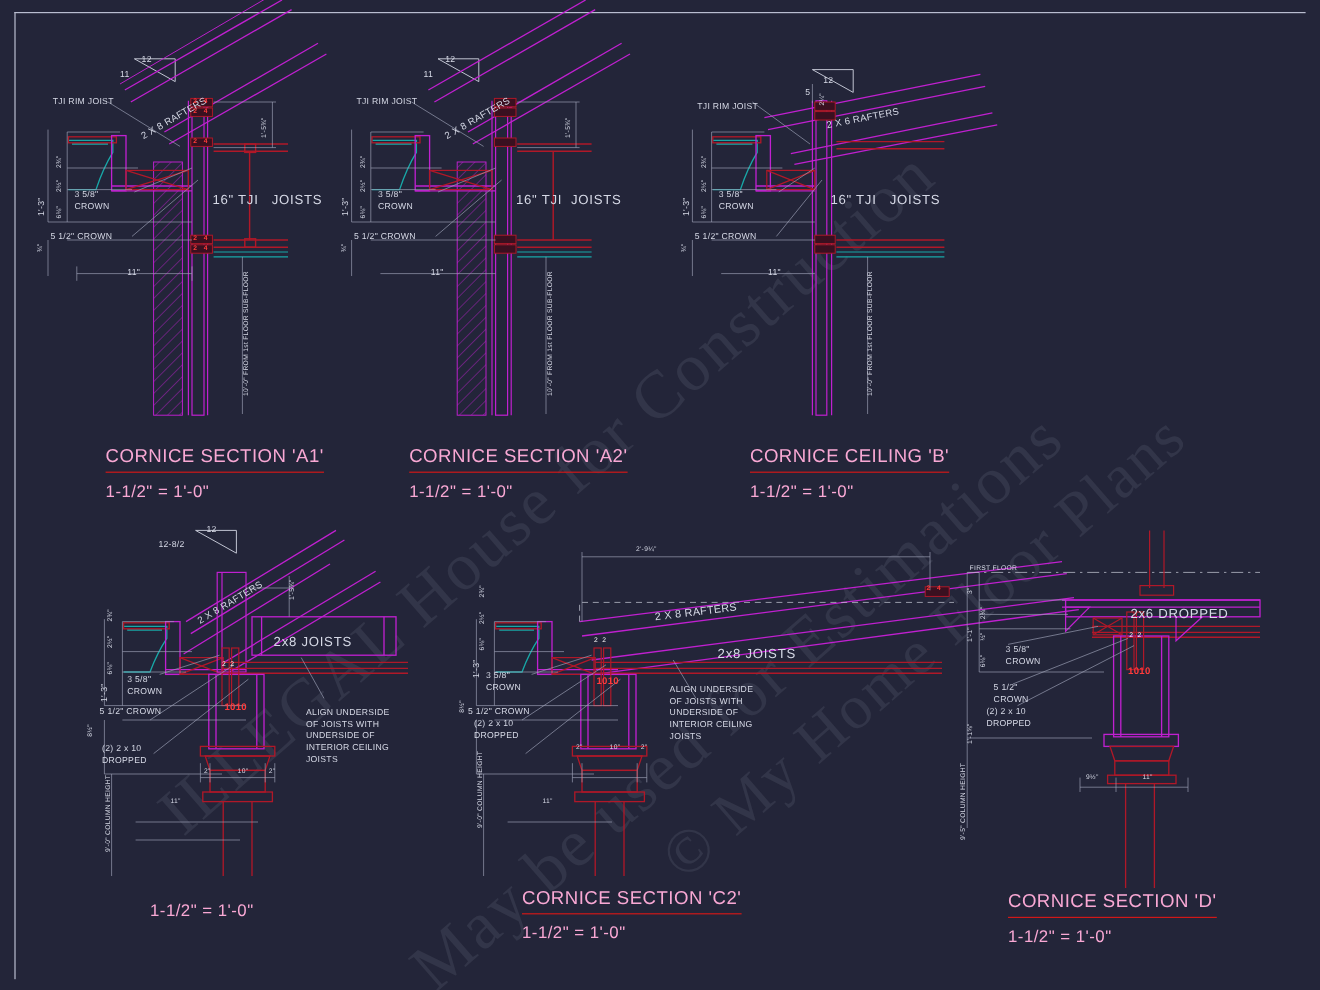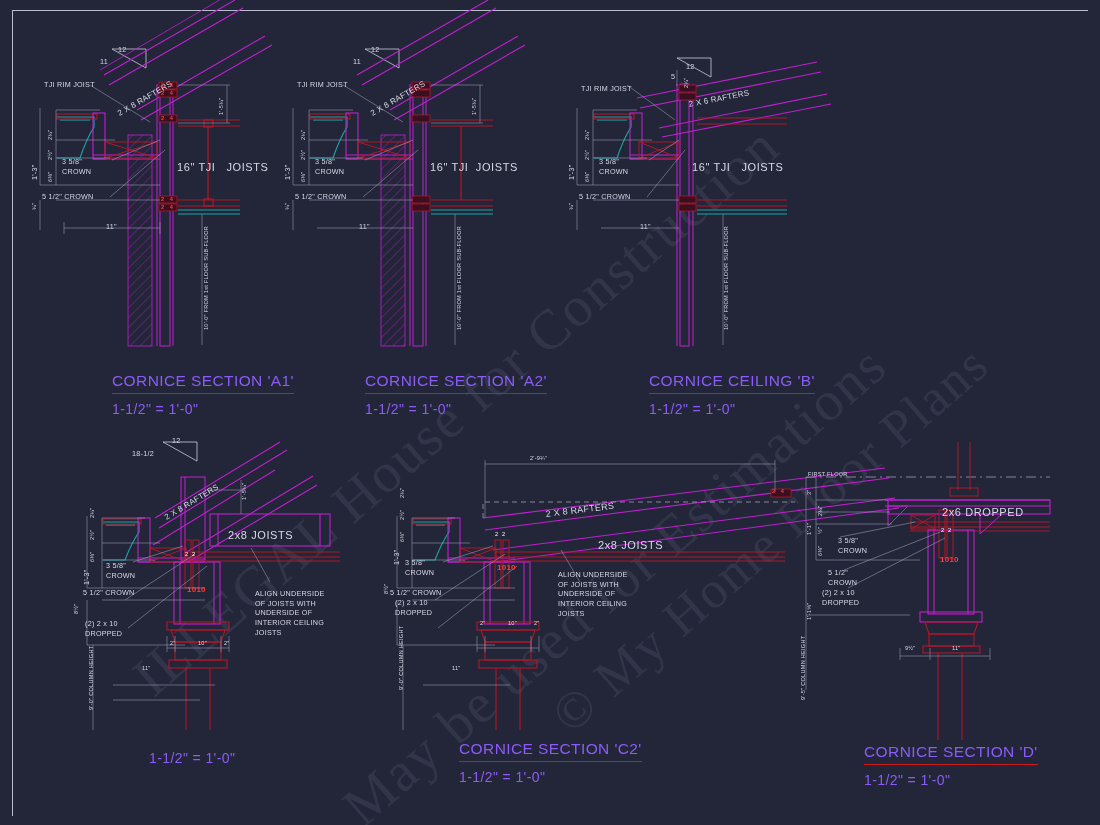--- a/index.html
+++ b/index.html
@@ -43,23 +43,22 @@
   #wm1 { left: 120px; top: 660px; font-size: 56px; transform: rotate(-41deg); }
   #wm2 { left: 330px; top: 790px; font-size: 56px; transform: rotate(-41deg); }
   #wm3 { left: 540px; top: 700px; font-size: 52px; transform: rotate(-41deg); }
 
   
   svg.draw { position: absolute; left: 0; top: 0; overflow: visible; }
 
   
   .title-block {
     position: absolute;
-    color: #8b5cf6;
+    color: #f9a8d4;
     white-space: nowrap;
-    margin-left: 24px;
   }
   .title-block .tname {
     font-size: 15.5px;
     letter-spacing: 0.4px;
     padding-bottom: 3px;
     border-bottom: 1.6px solid #d01818;
     display: inline-block;
   }
   .title-block .tscale {
     font-size: 14px;
@@ -629,21 +628,21 @@
   <div class="lbl rot90" style="left:567px;top:180px;">1'-3"</div>
   <div class="lbl" style="left:640px;top:222px;">11"</div>
   <div class="lbl tiny rot90" style="left:723px;top:330px;">10'-0" FROM 1st FLOOR SUB-FLOOR</div>
   <div class="lbl tiny rot90" style="left:584px;top:140px;">2¾"</div>
   <div class="lbl tiny rot90" style="left:584px;top:160px;">2½"</div>
   <div class="lbl tiny rot90" style="left:584px;top:182px;">6⅛"</div>
   <div class="lbl tiny rot90" style="left:568px;top:210px;">¾"</div>
   <div class="lbl tiny rot90" style="left:683px;top:88px;">2¼"</div>
 
   <div class="lbl" style="left:172px;top:436px;">12</div>
-  <div class="lbl" style="left:132px;top:449px;">18-1/2</div>
+  <div class="lbl" style="left:132px;top:449px;">12-8/2</div>
   <div class="lbl rotr" style="left:163px;top:514px;transform:rotate(-31deg);font-size:8px;">2 X 8 RAFTERS</div>
   <div class="lbl big" style="left:228px;top:528px;">2x8 JOISTS</div>
   <div class="lbl" style="left:106px;top:561px;">3 5/8"
 CROWN</div>
   <div class="lbl" style="left:83px;top:588px;">5 1/2" CROWN</div>
   <div class="lbl" style="left:85px;top:619px;">(2) 2 x 10
 DROPPED</div>
   <div class="lbl" style="left:255px;top:589px;">ALIGN UNDERSIDE
 OF JOISTS WITH
 UNDERSIDE OF

